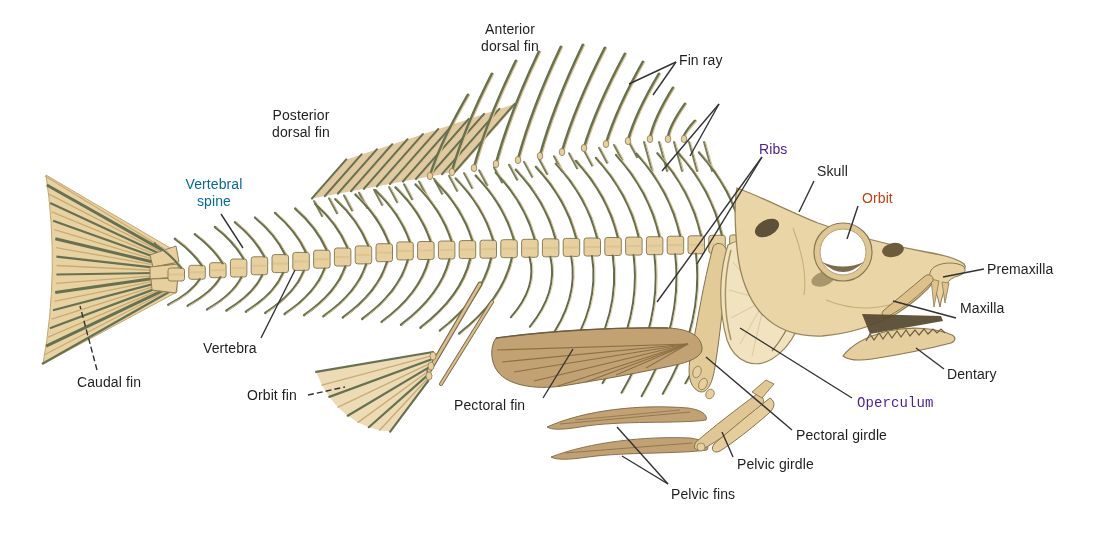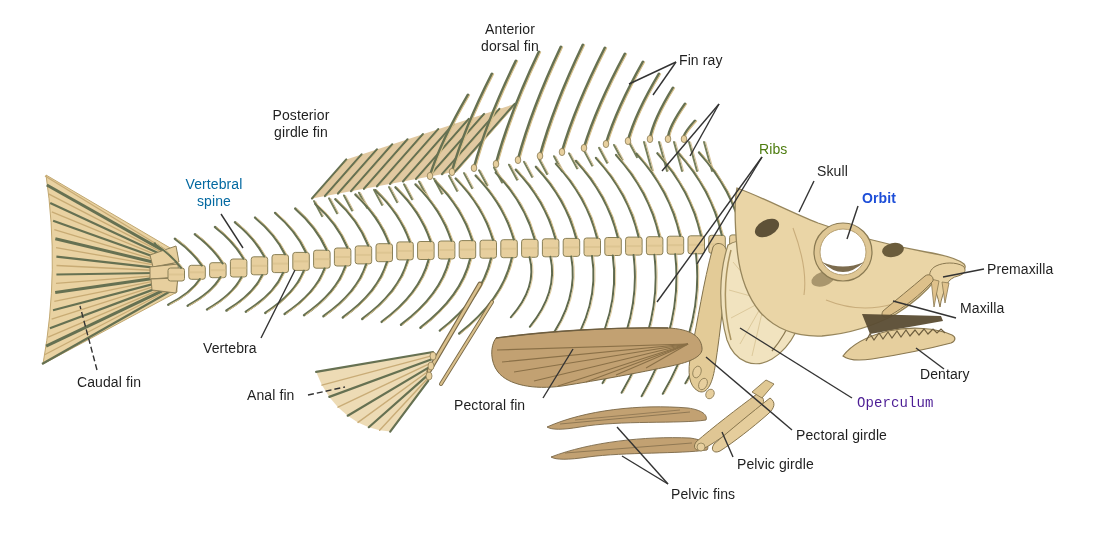--- a/index.html
+++ b/index.html
@@ -447,32 +447,32 @@
         <line x1="308" y1="395" x2="345" y2="387" stroke="#333333" stroke-width="1.4" stroke-dasharray="6,3"></line>
         <line x1="261" y1="338" x2="295" y2="270" stroke="#333333" stroke-width="1.4"></line>
         <line x1="97" y1="370" x2="80" y2="306" stroke="#333333" stroke-width="1.4" stroke-dasharray="6,3"></line>
         <line x1="221" y1="214" x2="243" y2="248" stroke="#333333" stroke-width="1.4"></line>
       </g>
   </svg>
   <div id="label-layer">
       <div class="lbl center" style="left: 510px; top: 21px; color: rgb(31, 31, 31);">Anterior
 dorsal fin</div>
       <div class="lbl" style="left: 679px; top: 52px; color: rgb(31, 31, 31);">Fin ray</div>
-      <div class="lbl" style="left: 759px; top: 141px; color: #4d7c0f;">Ribs</div>
+      <div class="lbl" style="left: 759px; top: 141px; color: #4c1d95;">Ribs</div>
       <div class="lbl" style="left: 817px; top: 163px; color: rgb(31, 31, 31);">Skull</div>
-      <div class="lbl" style="left: 862px; top: 190px; color: #1d4ed8; font-weight: bold;">Orbit</div>
+      <div class="lbl" style="left: 862px; top: 190px; color: #c2410c;">Orbit</div>
       <div class="lbl" style="left: 987px; top: 261px; color: rgb(31, 31, 31);">Premaxilla</div>
       <div class="lbl" style="left: 960px; top: 300px; color: rgb(31, 31, 31);">Maxilla</div>
-      <div class="lbl" style="left: 920px; top: 366px; color: rgb(31, 31, 31);">Dentary</div>
+      <div class="lbl" style="left: 947px; top: 366px; color: rgb(31, 31, 31);">Dentary</div>
       <div class="lbl" style="left: 857px; top: 395px; color: #4c1d95; font-family: Liberation Mono, monospace;">Operculum</div>
       <div class="lbl" style="left: 796px; top: 427px; color: rgb(31, 31, 31);">Pectoral girdle</div>
       <div class="lbl" style="left: 737px; top: 456px; color: rgb(31, 31, 31);">Pelvic girdle</div>
       <div class="lbl" style="left: 671px; top: 486px; color: rgb(31, 31, 31);">Pelvic fins</div>
       <div class="lbl" style="left: 454px; top: 397px; color: rgb(31, 31, 31);">Pectoral fin</div>
-      <div class="lbl" style="left: 247px; top: 387px; color: rgb(31, 31, 31);">Anal fin</div>
+      <div class="lbl" style="left: 247px; top: 387px; color: rgb(31, 31, 31);">Orbit fin</div>
       <div class="lbl" style="left: 203px; top: 340px; color: rgb(31, 31, 31);">Vertebra</div>
       <div class="lbl" style="left: 77px; top: 374px; color: rgb(31, 31, 31);">Caudal fin</div>
       <div class="lbl center" style="left: 214px; top: 176px; color: #0369a1;">Vertebral
 spine</div>
       <div class="lbl center" style="left: 301px; top: 107px; color: rgb(31, 31, 31);">Posterior
-girdle fin</div>
+dorsal fin</div>
     </div>
 </div>
 
 </body></html>

